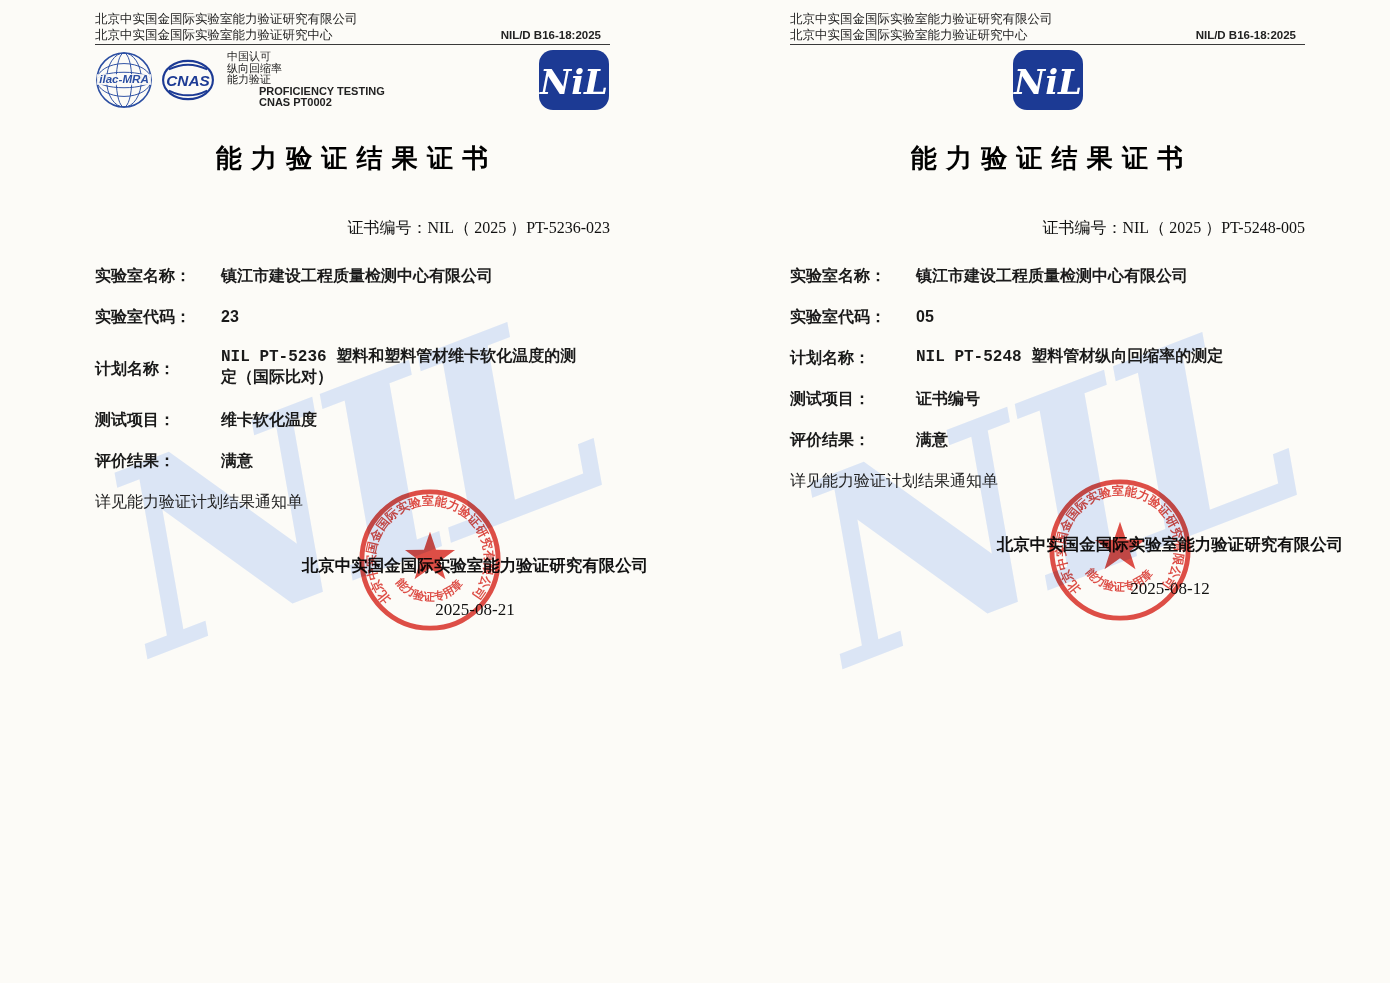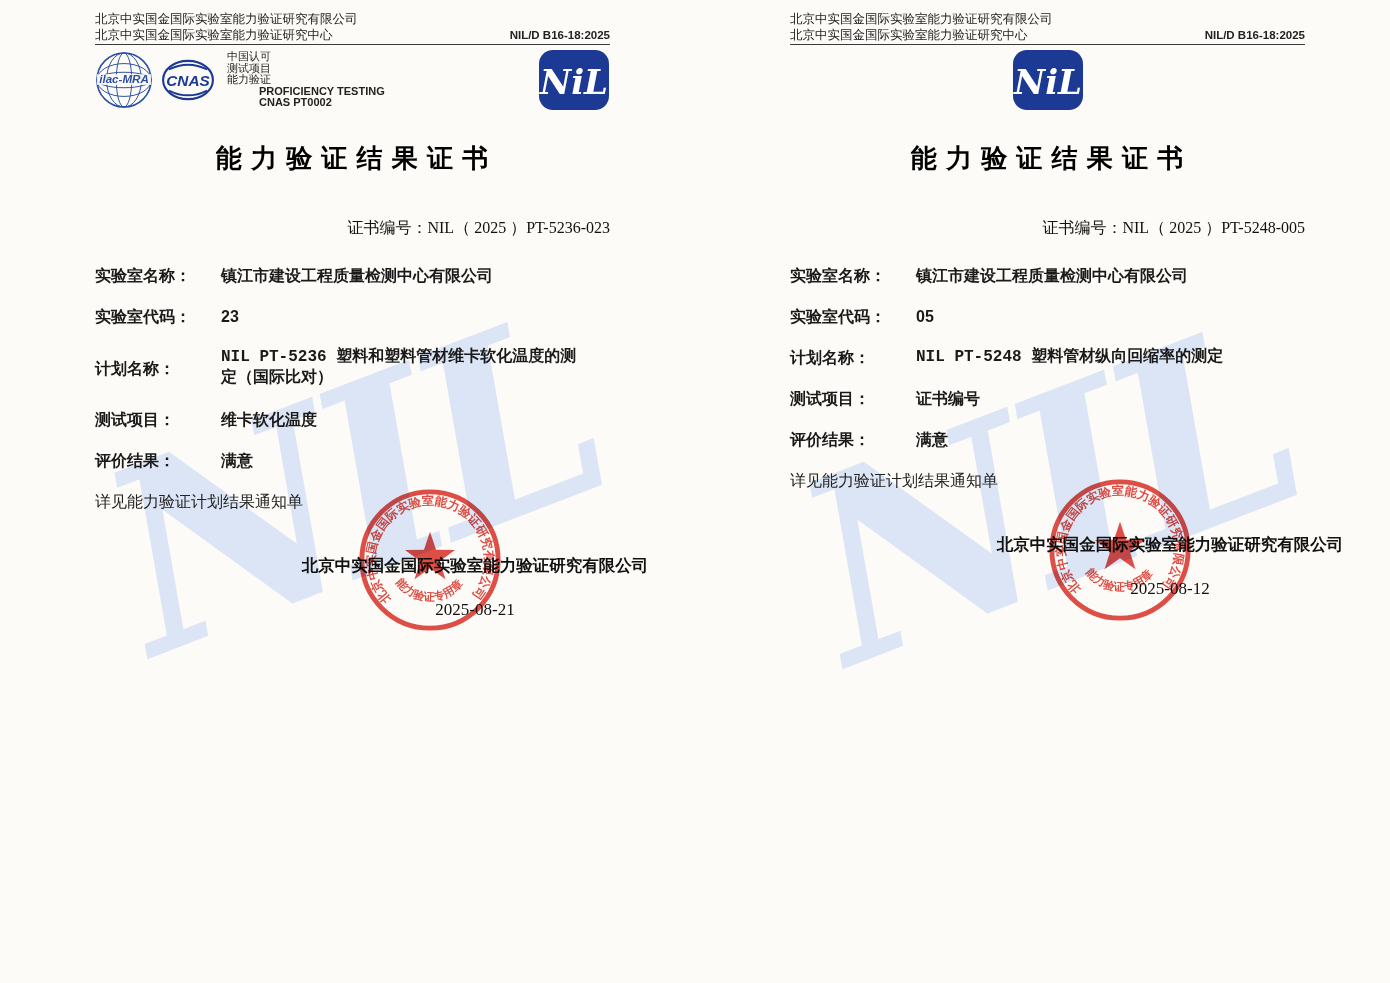--- a/index.html
+++ b/index.html
@@ -9,21 +9,21 @@
     position:relative;overflow:hidden;
     font-family:"Liberation Sans", sans-serif;
     color:#1a1a1a;
   }
   .page{position:absolute;top:0;width:695px;height:983px;}
   .page1{left:0;}
   .page2{left:695px;}
 
   
   .hdr{position:absolute;top:11px;left:95px;right:85px;font-size:12.5px;line-height:16px;color:#222;}
-  .hdr .ref{position:absolute;right:0;bottom:0;font-weight:bold;font-size:11.5px;}
+  .hdr .ref{position:absolute;right:9px;bottom:0;font-weight:bold;font-size:11.5px;}
   .hdr-rule{position:absolute;top:44px;left:95px;right:85px;border-top:1.5px solid #3a3a3a;}
 
   
   .logo-row{position:absolute;top:49px;left:95px;right:85px;height:62px;display:flex;align-items:center;gap:8px;}
   .logo-row.centered{justify-content:center;}
   .accredit{font-size:11px;line-height:11.5px;color:#222;margin-left:4px;}
   .accredit .en{font-weight:bold;margin-left:32px;}
   .nil-logo{margin-left:auto;}
   .logo-row.centered .nil-logo{margin-left:0;}
 
@@ -84,21 +84,21 @@
       <text x="30" y="33.5" text-anchor="middle" font-size="12" font-weight="bold" font-style="italic" fill="#2b4ea2">ilac-MRA</text>
     </svg>
     <svg width="54" height="46" viewBox="0 0 56 48">
       <ellipse cx="28" cy="24" rx="26" ry="20" fill="none" stroke="#1c3a94" stroke-width="2.2"></ellipse>
       <path d="M 8 13 Q 28 3 48 13" fill="none" stroke="#1c3a94" stroke-width="2"></path>
       <path d="M 8 35 Q 28 45 48 35" fill="none" stroke="#1c3a94" stroke-width="2"></path>
       <text x="28" y="30" text-anchor="middle" font-size="16" font-weight="bold" font-style="italic" fill="#1c3a94">CNAS</text>
     </svg>
     <div class="accredit">
       <div>中国认可</div>
-      <div>测试项目</div>
+      <div>纵向回缩率</div>
       <div>能力验证</div>
       <div class="en">PROFICIENCY TESTING</div>
       <div class="en">CNAS PT0002</div>
     </div>
     <svg class="nil-logo" width="72" height="62" viewBox="0 0 72 62">
       <rect x="1" y="1" width="70" height="60" rx="14" fill="#1c3a94"></rect>
       <text x="36" y="45" text-anchor="middle" font-family="DejaVu Serif, serif" font-weight="bold" font-style="italic" font-size="34" fill="#ffffff">NiL</text>
     </svg>
   </div>
 

